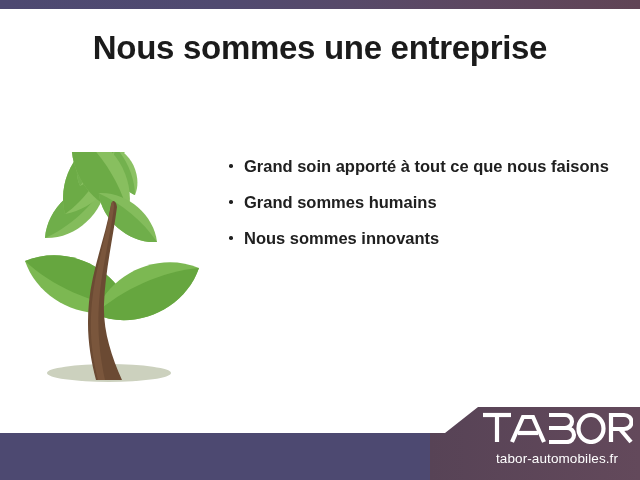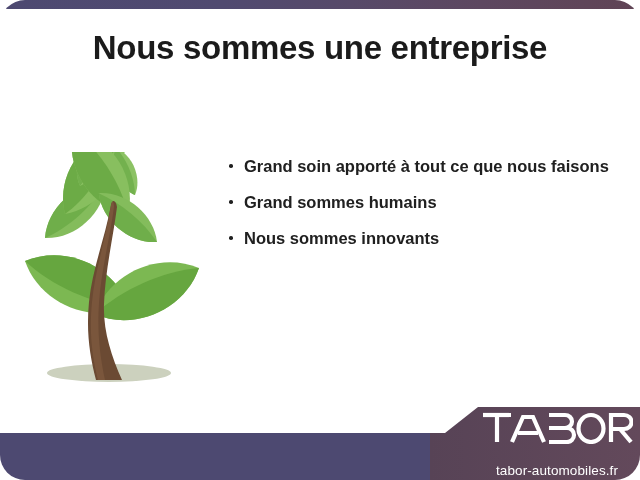--- a/index.html
+++ b/index.html
@@ -8,21 +8,20 @@
     padding: 0;
     background: #ffffff;
   }
   #slide {
     position: relative;
     width: 640px;
     height: 480px;
     background: #ffffff;
     overflow: hidden;
     font-family: "Liberation Sans", sans-serif;
-    border-radius: 25px;
     -webkit-font-smoothing: antialiased;
   }
 
   
   .top-bar {
     position: absolute;
     left: 0;
     top: 0;
     width: 640px;
     height: 9px;
@@ -131,21 +130,21 @@
     height: 33px;
     margin: 0 auto;
   }
   .logo-wordmark svg {
     display: block;
     width: 100%;
     height: 100%;
   }
   .logo-tagline {
     display: block;
-    margin-top: 19px;
+    margin-top: 7px;
     font-size: 13.5px;
     color: #ffffff;
     letter-spacing: 0.1px;
     white-space: nowrap;
   }
 </style>
 </head>
 <body>
 
 <div id="slide">

